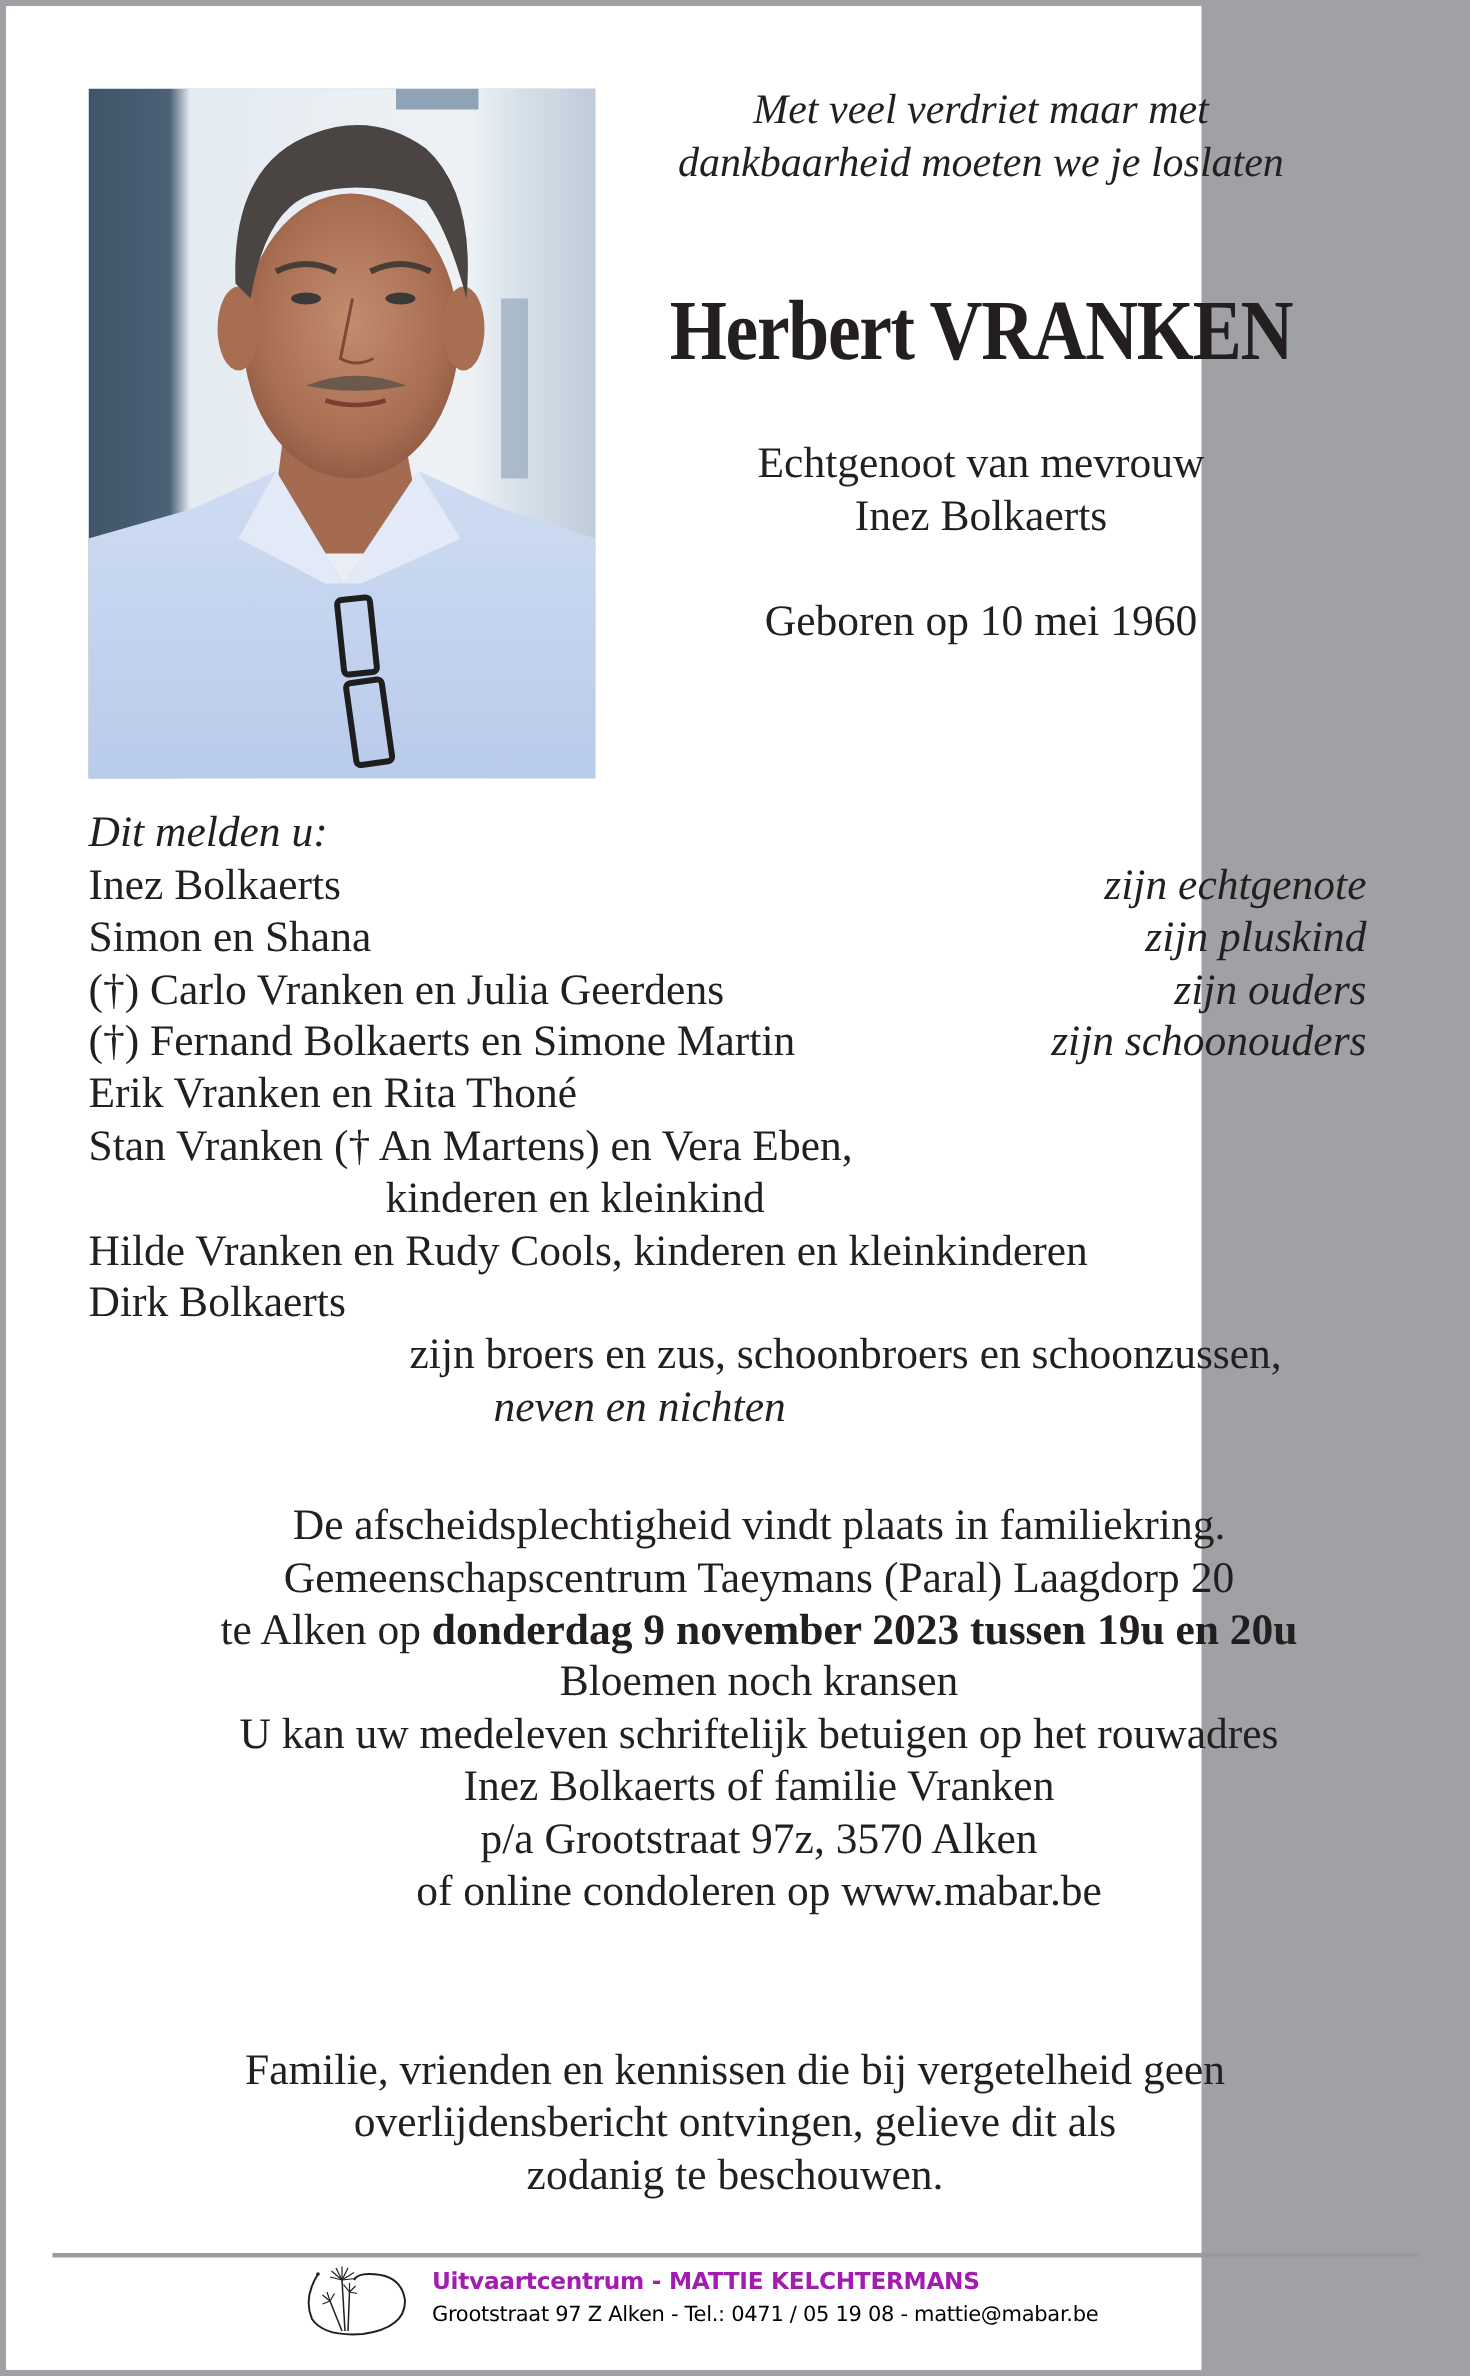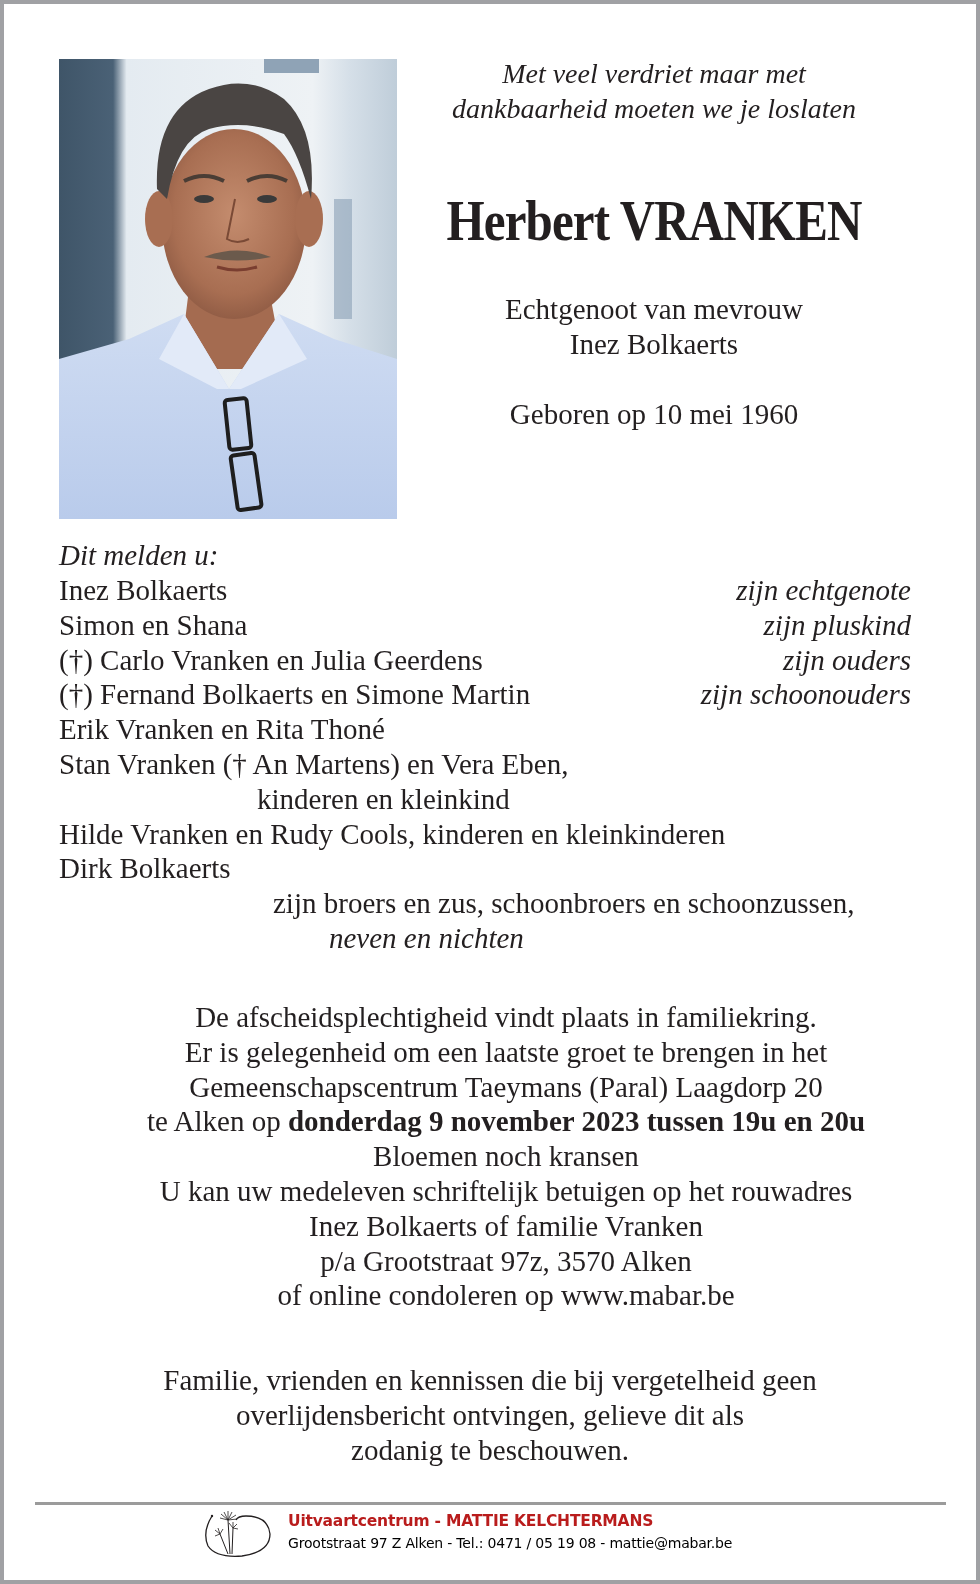--- a/index.html
+++ b/index.html
@@ -7,21 +7,21 @@
     width: 980px; height: 1584px;
     background: #a0a1a4;
     position: relative;
     overflow: hidden;
     font-family: "Liberation Serif", "DejaVu Serif", serif;
     color: #231f20;
   }
   .page {
     position: absolute;
     left: 4px; top: 4px;
-    width: 972px; height: 1576px;
+    width: 797px; height: 1576px;
     background: #ffffff;
   }
   .abs { position: absolute; }
   .photo {
     left: 55px; top: 55px;
     width: 338px; height: 460px;
     overflow: hidden;
     background: #c9d4de;
   }
   .photo svg { display: block; }
@@ -81,21 +81,21 @@
   .rule {
     left: 31px; top: 1498px;
     width: 911px; height: 3px;
     background: #9b9b9b;
   }
   .logo { left: 198px; top: 1506px; width: 72px; height: 48px; }
   .footer-title {
     left: 284px; top: 1508px;
     font-family: "DejaVu Sans", sans-serif;
     font-size: 15.5px; font-weight: bold;
-    color: #b91c1c;
+    color: #a21caf;
     letter-spacing: -0.2px;
   }
   .footer-addr {
     left: 284px; top: 1531px;
     font-family: "DejaVu Sans", sans-serif;
     font-size: 14px;
     color: #000000;
     letter-spacing: -0.2px;
   }
 </style>
@@ -209,21 +209,20 @@
     <div class="rel-row it-indent1">
       <span>zijn broers en zus, schoonbroers en schoonzussen,</span>
     </div>
     <div class="rel-row it-indent2">
       <span>neven en nichten</span>
     </div>
   </div>
 
   <div class="abs info">
     <div>De afscheidsplechtigheid vindt plaats in familiekring.</div>
-    <div>Er is gelegenheid om een laatste groet te brengen in het</div>
     <div>Gemeenschapscentrum Taeymans (Paral) Laagdorp 20</div>
     <div><span>te Alken op </span><b>donderdag 9 november 2023 tussen 19u en 20u</b></div>
     <div>Bloemen noch kransen</div>
     <div>U kan uw medeleven schriftelijk betuigen op het rouwadres</div>
     <div>Inez Bolkaerts of familie Vranken</div>
     <div>p/a Grootstraat 97z, 3570 Alken</div>
     <div>of online condoleren op www.mabar.be</div>
   </div>
 
   <div class="abs closing">

